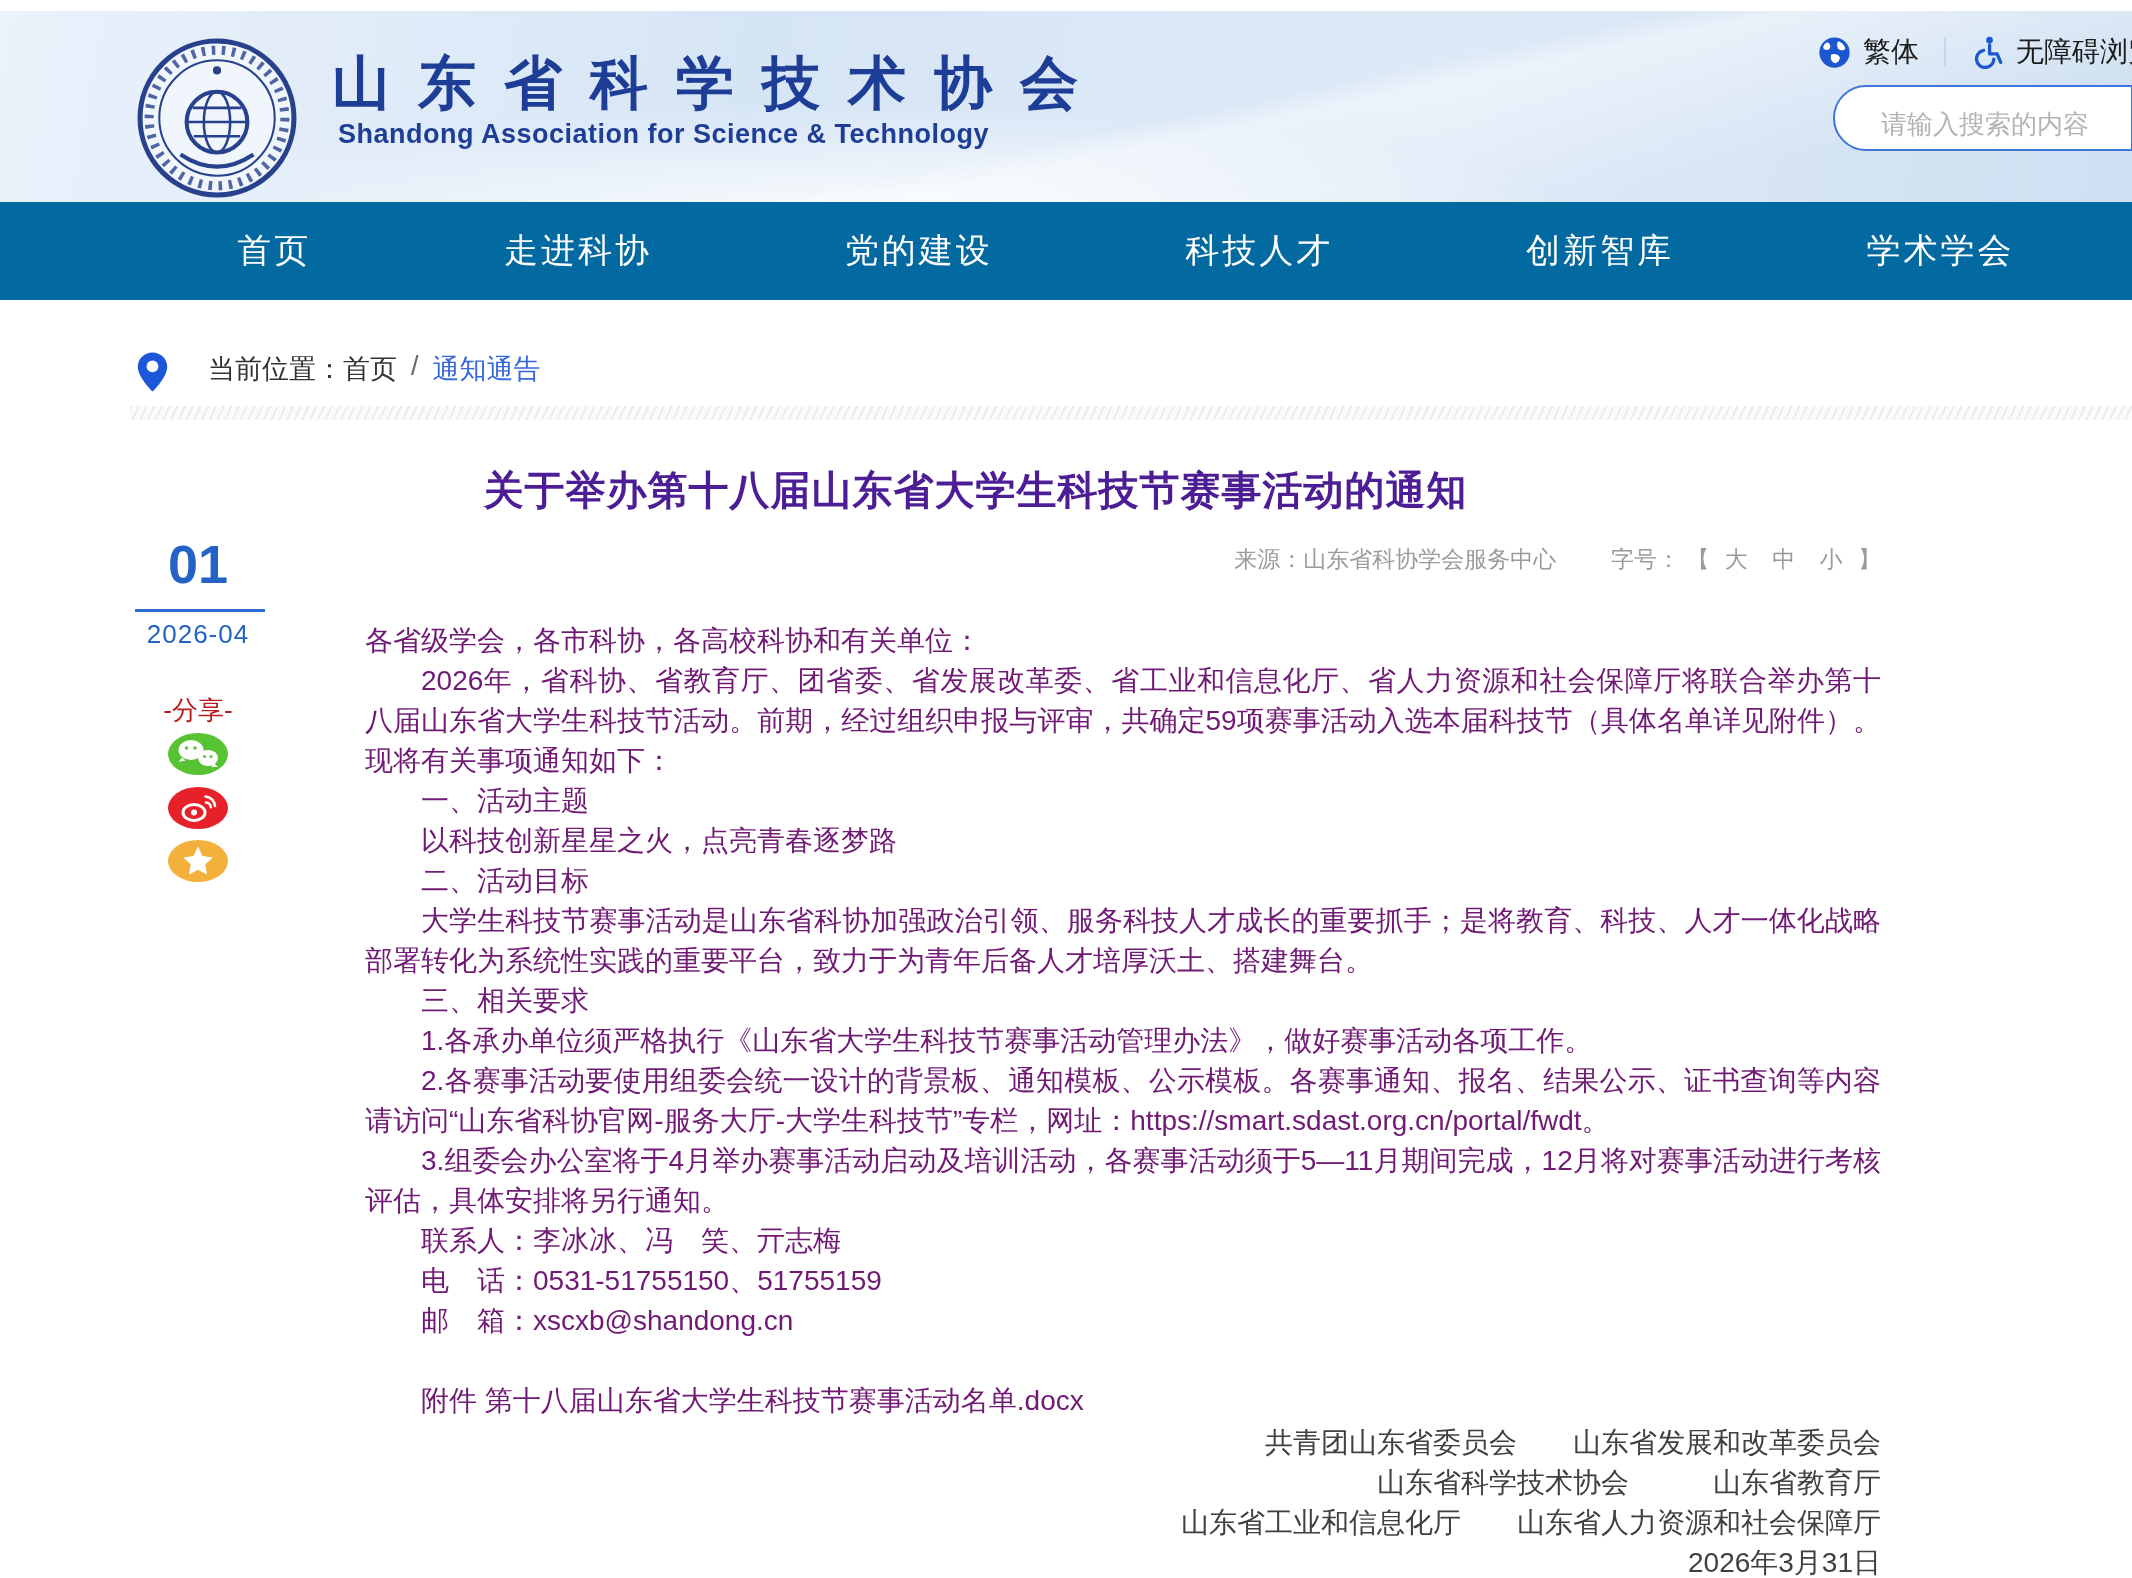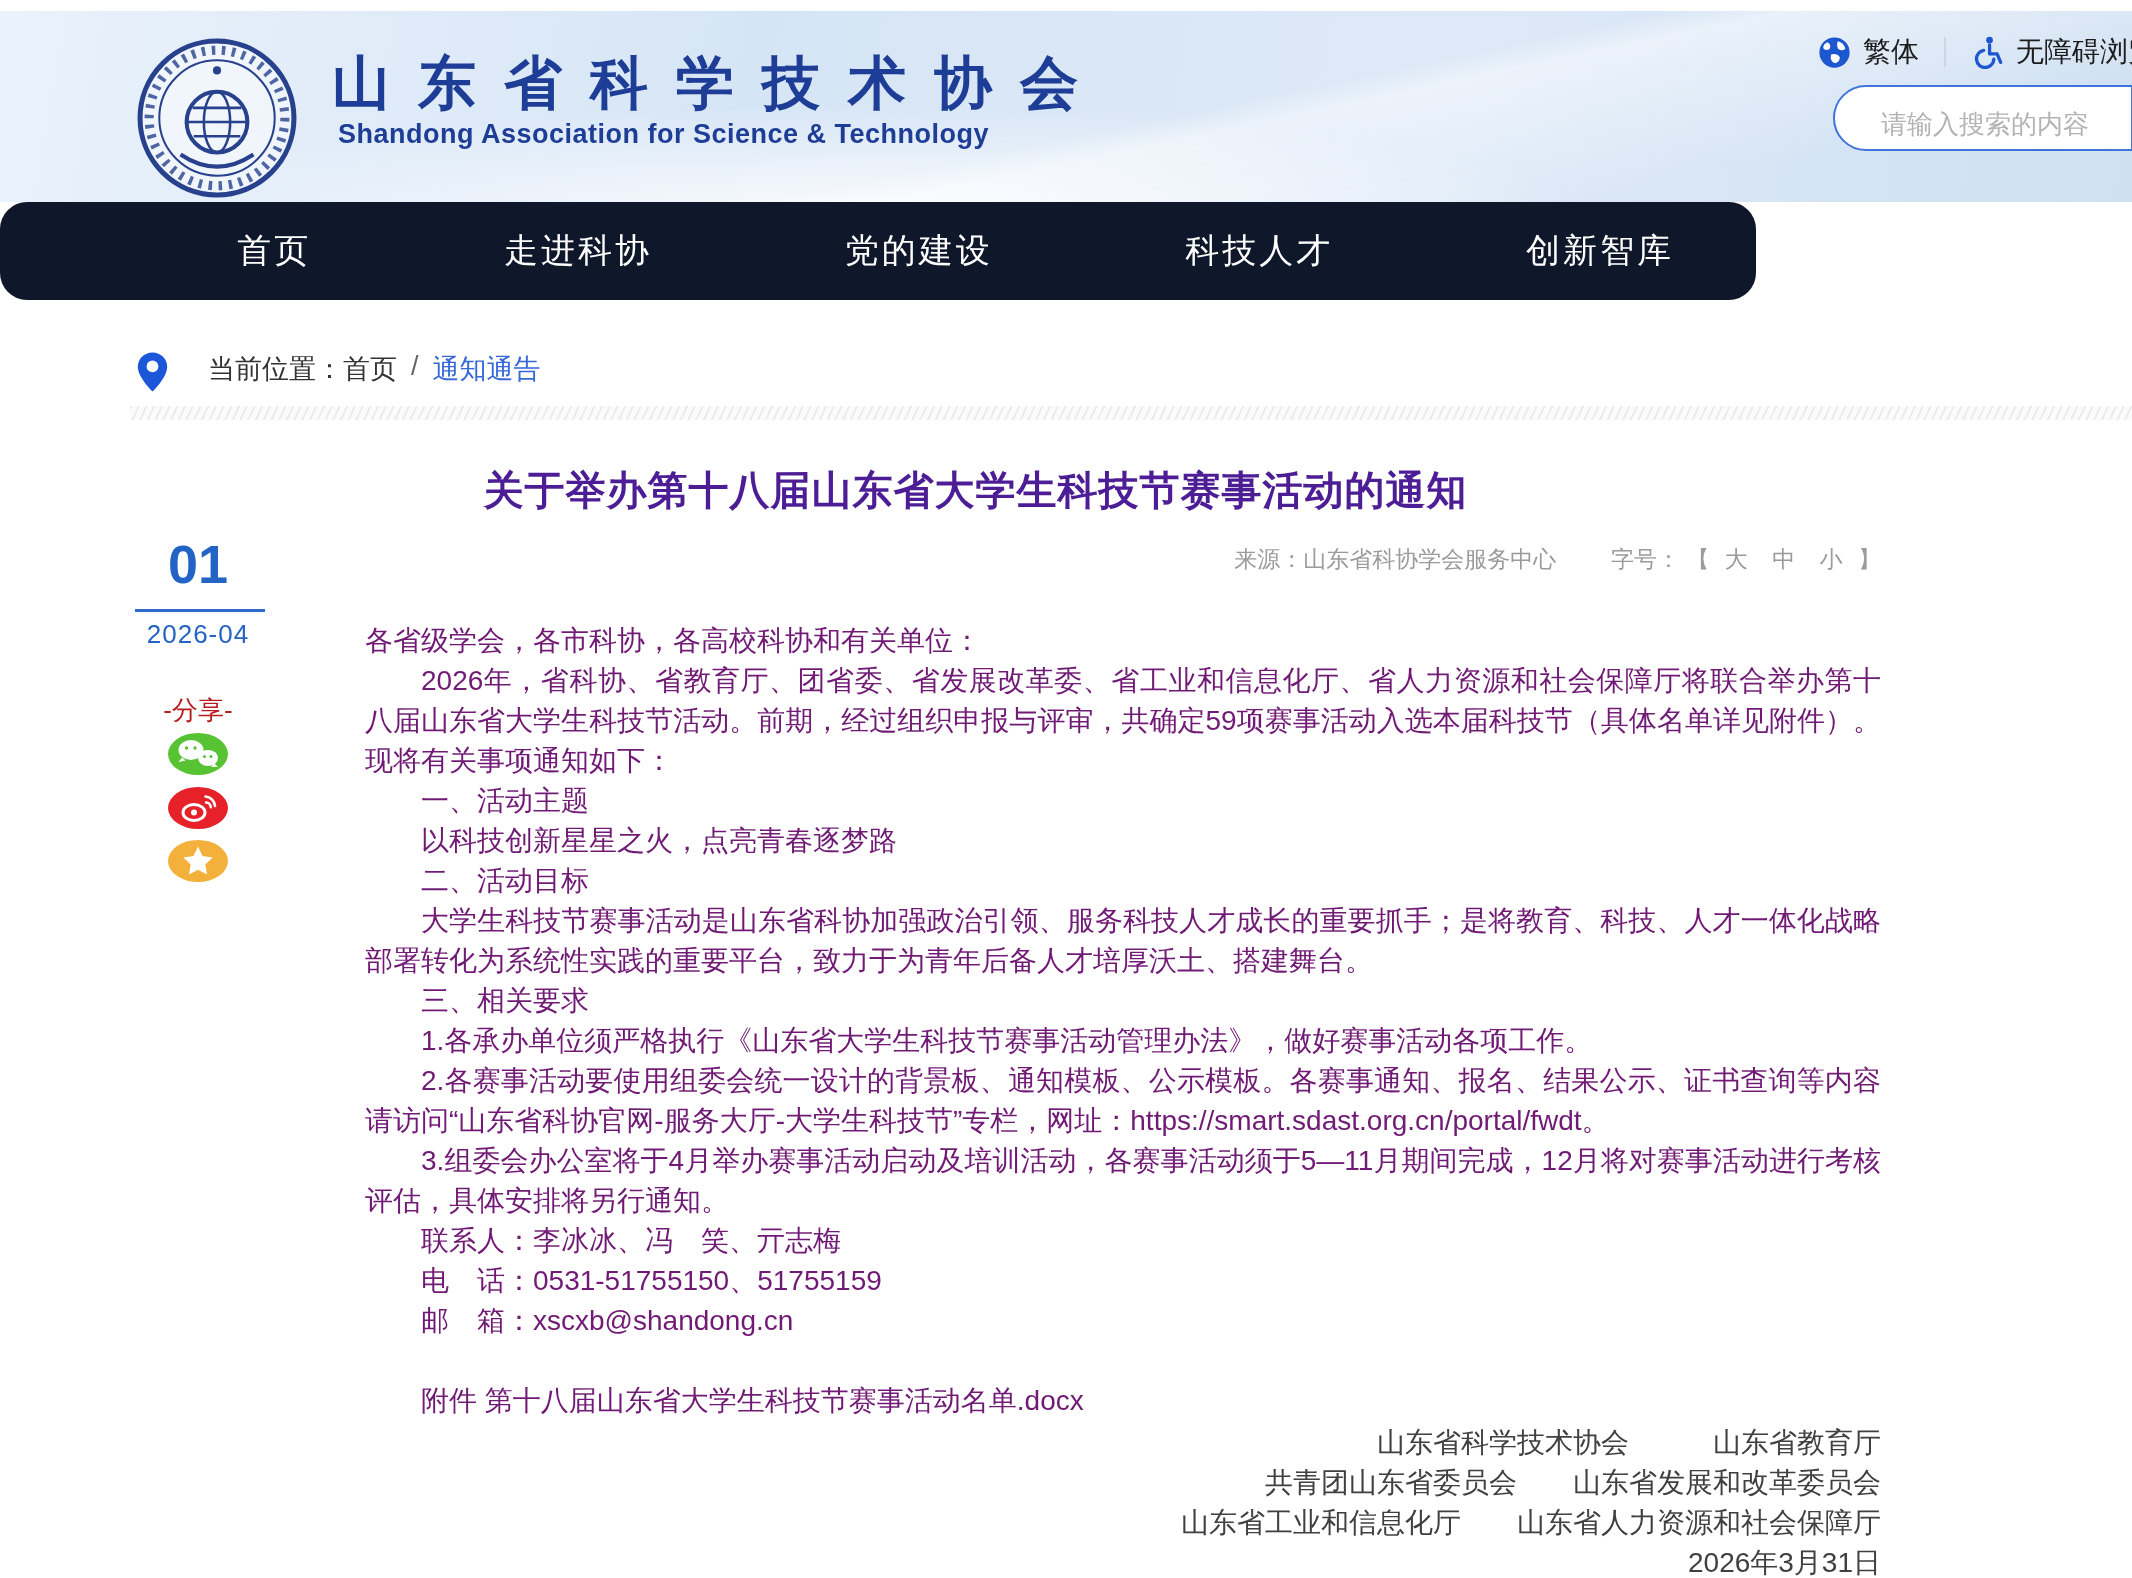--- a/index.html
+++ b/index.html
@@ -24,21 +24,21 @@
   .utility a { color:#1c1c1c; text-decoration:none; }
   .u-icon { width:33px; height:33px; margin-right:12px; flex:0 0 auto; }
   .u-divider { width:2px; height:30px; background:#c9d6e8; margin:0 25px; }
   .searchbox { position:absolute; left:1833px; top:74px; width:300px; height:66px; }
   .searchbox input { width:100%; height:100%; border:2px solid #3f74d9; border-radius:33px 0 0 33px;
              padding:12px 16px 0 46px; font-size:26px; color:#333; background:#fff; outline:none;
              font-family:"Liberation Sans","DejaVu Sans",sans-serif; }
   .searchbox input::placeholder { color:#b3b3b3; }
 
   
-  .mainnav { position:absolute; left:0; top:191px; width:1756px; height:98px; background:#0f172a;border-radius:27px; }
+  .mainnav { position:absolute; left:0; top:191px; width:2132px; height:98px; background:#0369a1; }
   .nav-inner { position:absolute; left:141px; top:0; width:1970px; height:98px;
                display:flex; justify-content:space-around; align-items:center; }
   .nav-item { color:#ffffff; font-size:34px; letter-spacing:3px; text-decoration:none; cursor:pointer; }
 
   
   .breadcrumb { position:absolute; left:135px; top:340px; height:44px; display:flex; 
                 font-size:27px; color:#333; }
   .pin { width:35px; height:42px; margin-right:38px; flex:0 0 auto; }
   .bc-sep { color:#666; margin:0 14px; }
   .bc-link { color:#333; text-decoration:none; cursor:pointer; }
@@ -202,19 +202,19 @@
     <div class="para indent">2.各赛事活动要使用组委会统一设计的背景板、通知模板、公示模板。各赛事通知、报名、结果公示、证书查询等内容请访问“山东省科协官网-服务大厅-大学生科技节”专栏，网址：https://smart.sdast.org.cn/portal/fwdt。</div>
     <div class="para indent">3.组委会办公室将于4月举办赛事活动启动及培训活动，各赛事活动须于5—11月期间完成，12月将对赛事活动进行考核评估，具体安排将另行通知。</div>
     <div class="para indent">联系人：李冰冰、冯　笑、亓志梅</div>
     <div class="para indent">电　话：0531-51755150、51755159</div>
     <div class="para indent">邮　箱：xscxb@shandong.cn</div>
     <div class="para"></div>
     <div class="para indent">附件 第十八届山东省大学生科技节赛事活动名单.docx</div>
   </div>
 
   <div class="signatures">
+    <div>共青团山东省委员会　　山东省发展和改革委员会</div>
     <div>山东省科学技术协会　　　山东省教育厅</div>
-    <div>共青团山东省委员会　　山东省发展和改革委员会</div>
     <div>山东省工业和信息化厅　　山东省人力资源和社会保障厅</div>
     <div>2026年3月31日</div>
   </div>
 
 </div>
 
 </body></html>

